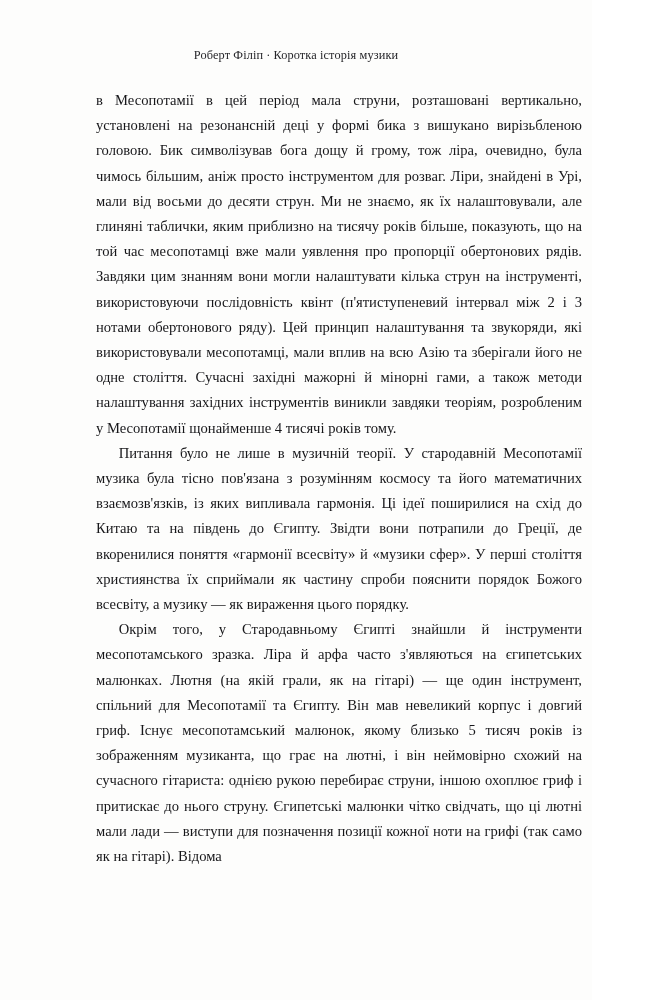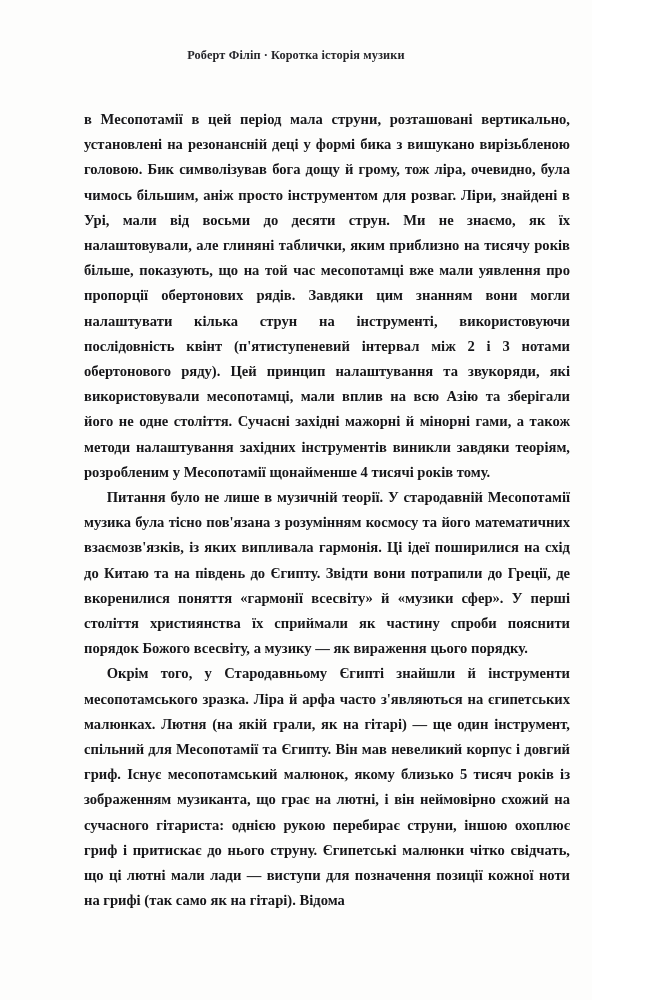--- a/index.html
+++ b/index.html
@@ -13,48 +13,46 @@
     font-family: "Liberation Serif", serif;
     color: #1a1a1a;
   }
   .page {
     position: relative;
     width: 592px;
     height: 1000px;
     box-sizing: border-box;
     padding: 17px;
     background: #fdfdfc;
-    font-weight: bold;
   }
   .running-head {
     position: absolute;
     top: 48px;
     left: 0;
     right: 0;
     text-align: center;
     font-size: 12.3px;
     letter-spacing: 0.01em;
     color: #26262a;
     font-family: "Liberation Serif", serif;
   }
   .running-head .sep {
     padding: 0 3px;
   }
   .body-text {
     position: absolute;
     top: 88px;
-    left: 84px;
+    left: 96px;
     width: 486px;
     font-size: 14.6px;
     line-height: 25.2px;
     text-align: justify;
     text-justify: inter-word;
     color: #17171a;
     hyphens: manual;
-    margin-top: 19px;
   }
   .body-text p {
     margin: 0;
   }
   .body-text p + p {
     text-indent: 1.55em;
   }
   .folio {
     position: absolute;
     bottom: 54px;

